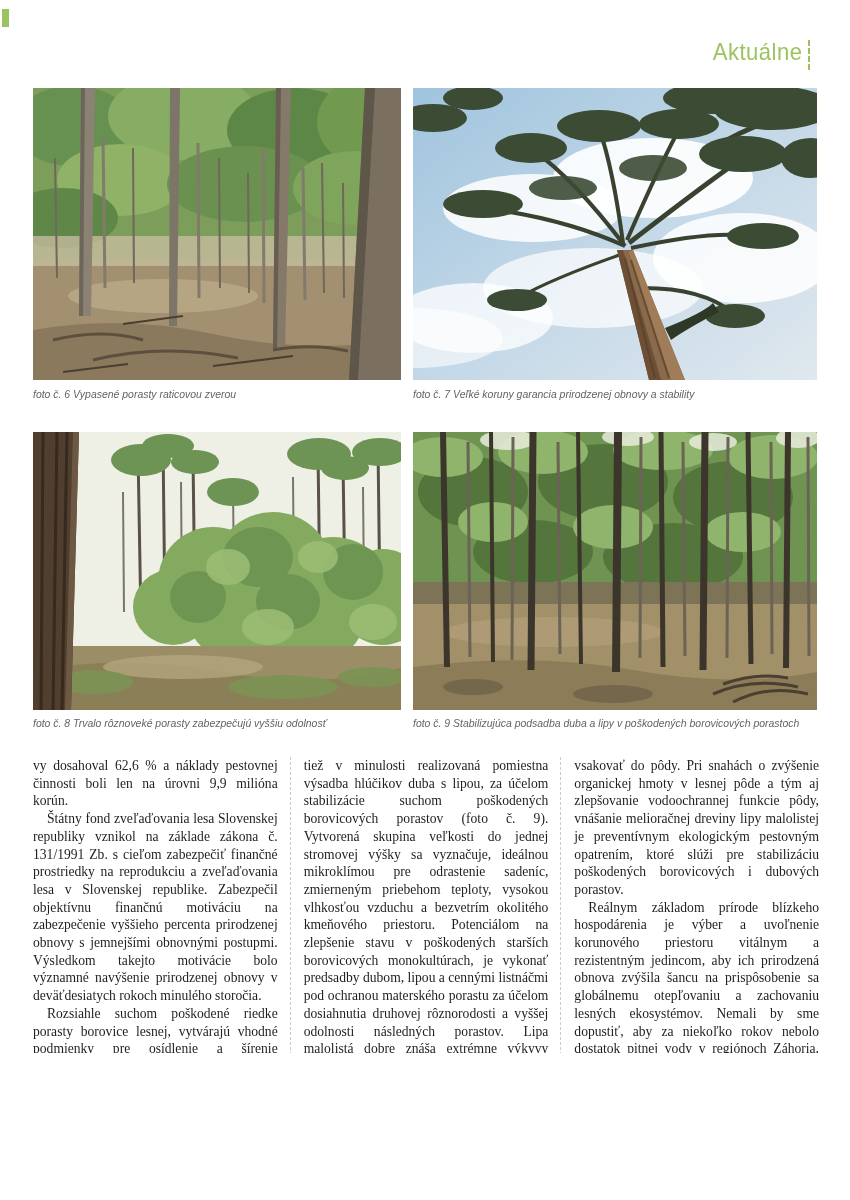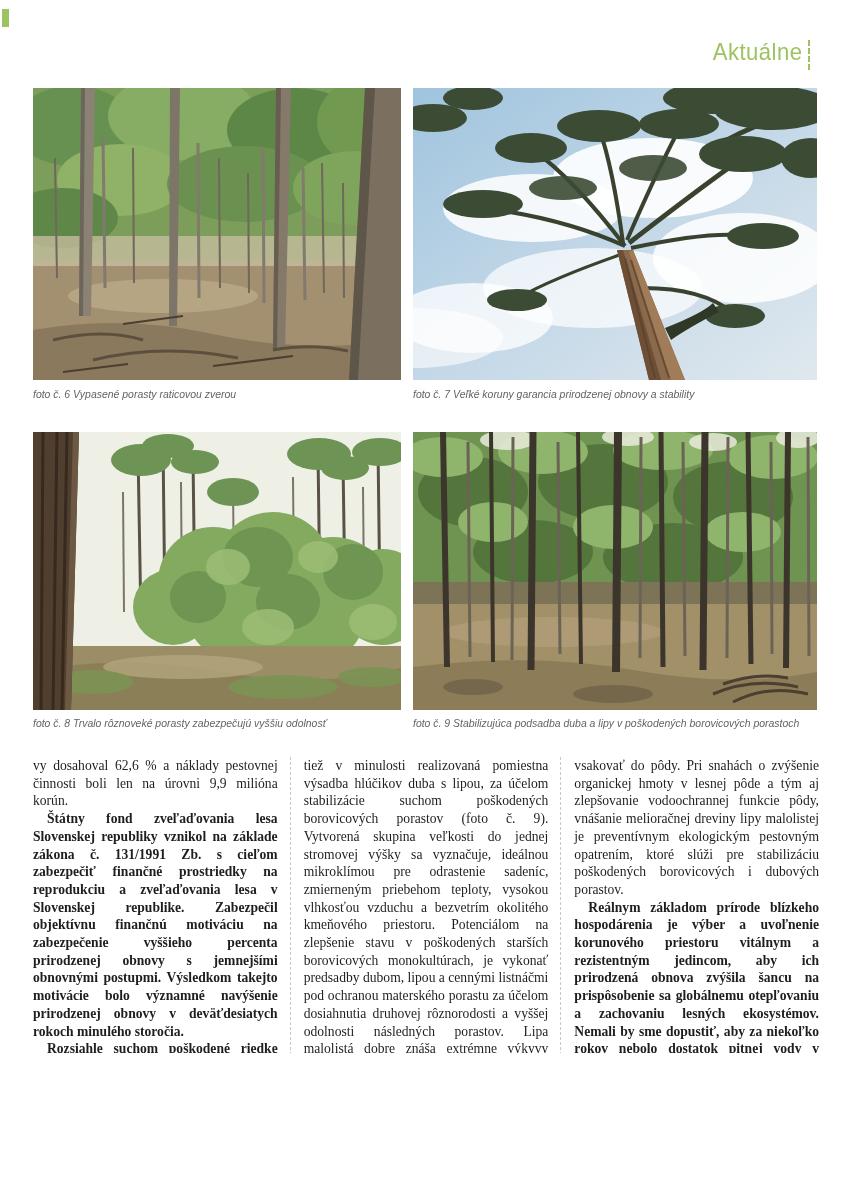--- a/index.html
+++ b/index.html
@@ -50,21 +50,21 @@
     display:flex;
   }
   .col{
     width:253px;
     font-size:13.6px;line-height:17.7px;
     text-align:justify;
   }
   .col + .col{margin-left:13px;}
   .col.sep{border-right:1px dashed #c8c8c8;padding-right:12px;width:253px;}
   .col p{margin:0;}
-  .col p.indent{text-indent:14px;font-weight:bold;}
+  .col p.indent{text-indent:14px;}
   .author-line{
     text-align:right;font-style:italic;font-weight:bold;margin-top:1px;
   }
   .garant{
     margin-top:30px;text-align:center;
     font-style:italic;font-weight:bold;font-size:14.2px;line-height:21px;
   }
   .footer{
     position:absolute;right:28px;top:1130px;
     display:flex;align-items:center;

